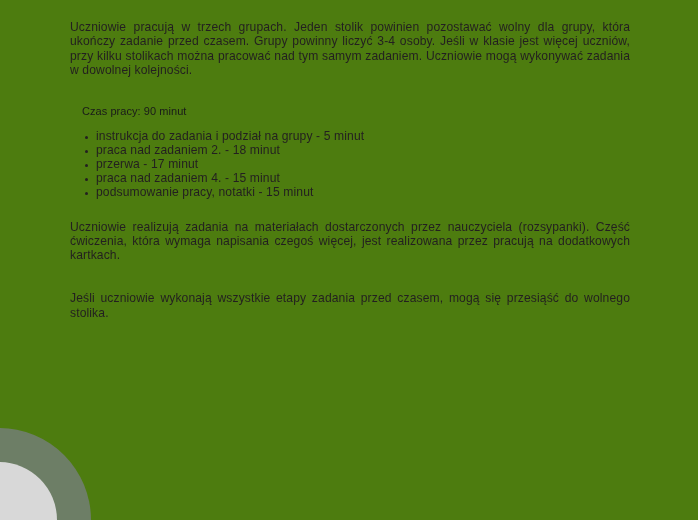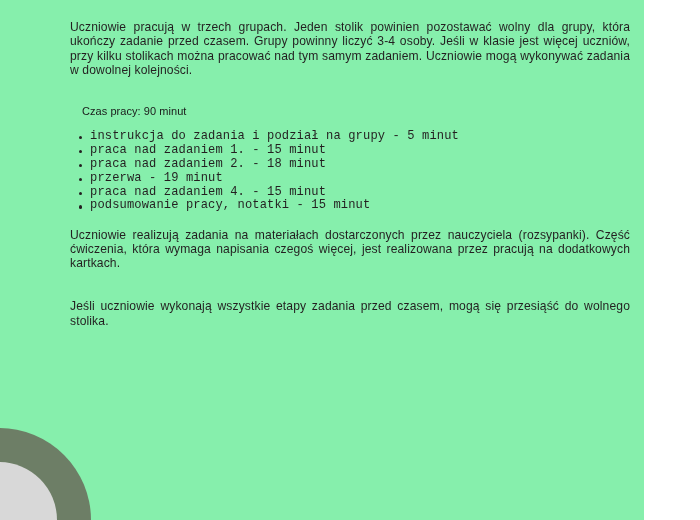--- a/index.html
+++ b/index.html
@@ -11,23 +11,23 @@
     width: 700px;
     height: 520px;
     background: #ffffff;
     font-family: "Liberation Sans", "DejaVu Sans", sans-serif;
     color: #231f20;
     overflow: hidden;
   }
 
   #page {
     position: relative;
-    width: 644px;
+    width: 698px;
     height: 520px;
-    background: #86efac;
+    background: #4d7c0f;
     overflow: hidden;
   }
 
   
   .deco-layer {
     position: absolute;
     left: 0;
     bottom: 0;
     width: 260px;
     height: 190px;
@@ -59,24 +59,23 @@
   h2.section-heading {
     margin: 12px;
     font-size: 11px;
     line-height: 14.6px;
     font-weight: normal;
     color: #1a1a1a;
     letter-spacing: 0.005em;
   }
 
   ul.schedule {
-    margin: 0;
+    margin: 6px;
     padding: 0 0 0 20px;
     list-style: none;
-    font-family: Liberation Mono, monospace;
   }
 
   ul.schedule li {
     position: relative;
     font-size: 12.1px;
     line-height: 13.85px;
     color: #231f20;
     letter-spacing: 0.01em;
     white-space: nowrap;
   }
@@ -116,23 +115,22 @@
   <div class="content">
 
     <p class="para">Uczniowie pracują w trzech grupach. Jeden stolik powinien pozostawać wolny dla grupy, która ukończy zadanie przed czasem. Grupy powinny liczyć 3-4 osoby. Jeśli w klasie jest więcej uczniów, przy kilku stolikach można pracować nad tym samym zadaniem. Uczniowie mogą wykonywać zadania w dowolnej kolejności.</p>
 
     <div class="gap-1"></div>
 
     <h2 class="section-heading">Czas pracy: 90 minut</h2>
 
     <ul class="schedule">
       <li>instrukcja do zadania i podział na grupy - 5 minut</li>
-      <li>praca nad zadaniem 1. - 15 minut</li>
       <li>praca nad zadaniem 2. - 18 minut</li>
-      <li>przerwa - 19 minut</li>
+      <li>przerwa - 17 minut</li>
       <li>praca nad zadaniem 4. - 15 minut</li>
       <li>podsumowanie pracy, notatki - 15 minut</li>
     </ul>
 
     <div class="gap-2"></div>
 
     <p class="para">Uczniowie realizują zadania na materiałach dostarczonych przez nauczyciela (rozsypanki). Część ćwiczenia, która wymaga napisania czegoś więcej, jest realizowana przez pracują na dodatkowych kartkach.</p>
 
     <div class="gap-2"></div>
 

